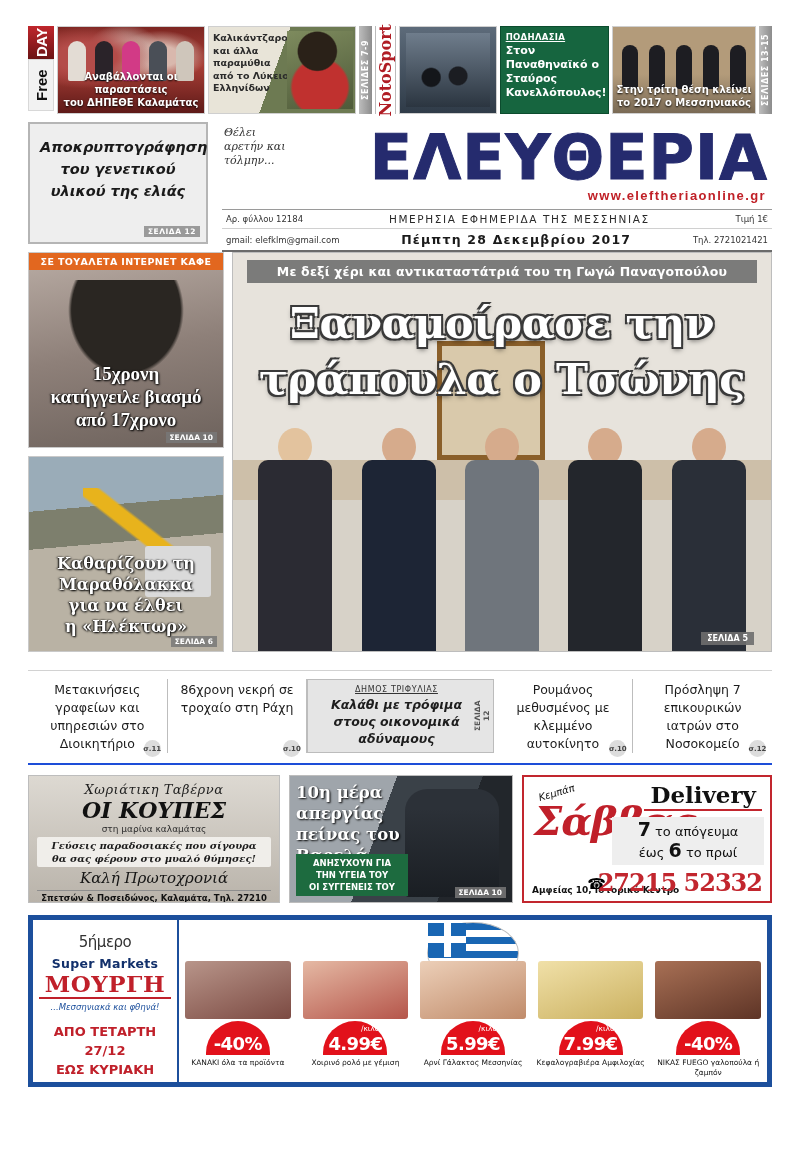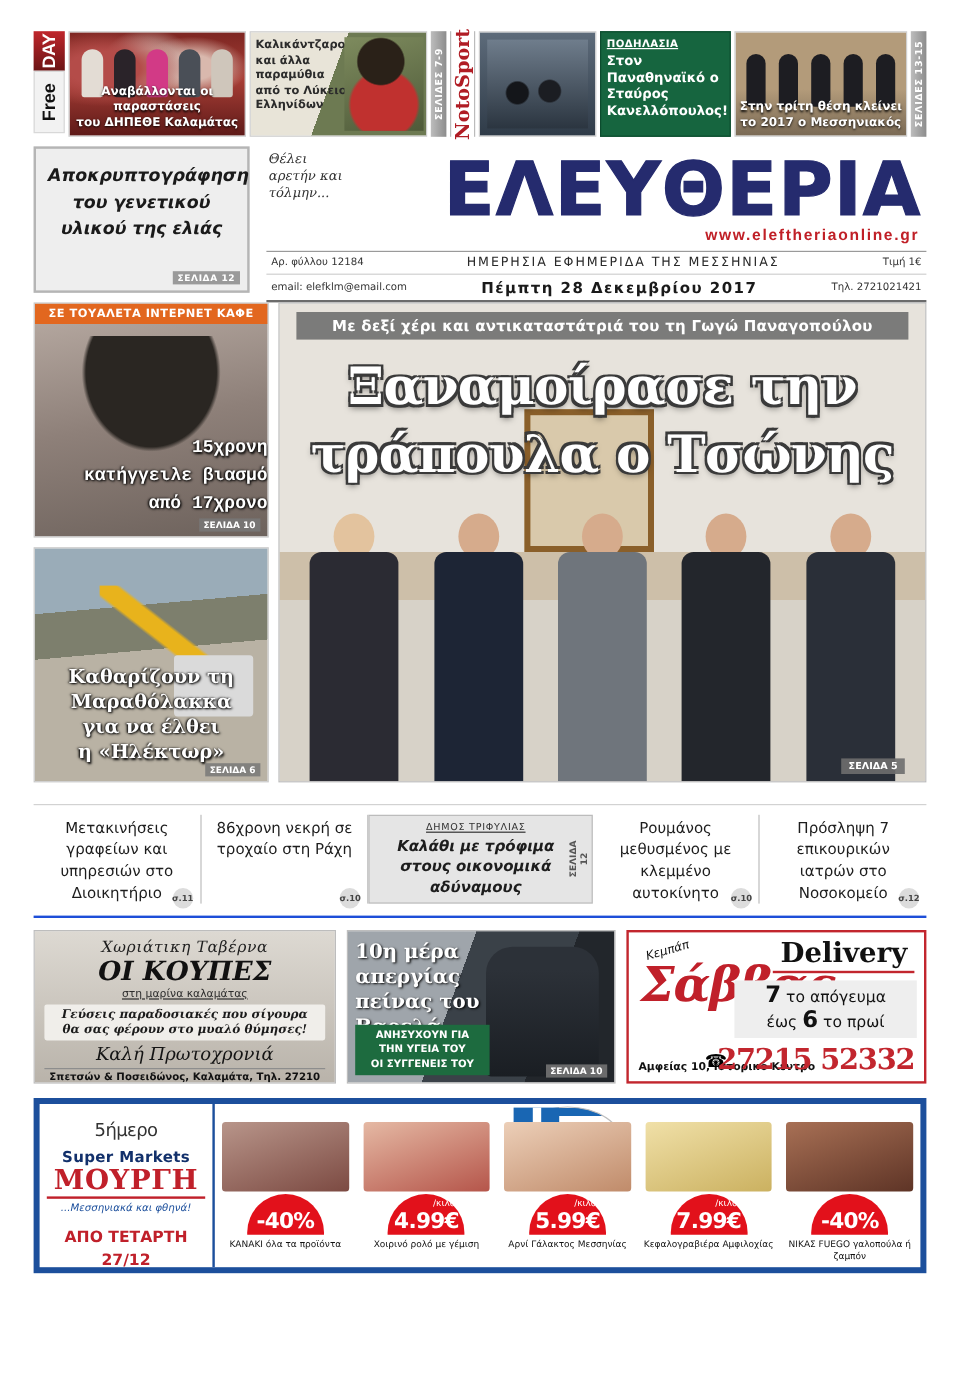--- a/index.html
+++ b/index.html
@@ -145,24 +145,24 @@
     position:absolute; left:18%; top:14%; width:64%; height:52%;
     background: radial-gradient(ellipse at 50% 30%, #2a2622 0 62%, transparent 66%);
   }
   .orangebar {
     position: absolute; top: 0; left: 0; right: 0; background: #e2671f;
     color: #fff; font-size: 9.5px; font-weight: bold; text-align: center;
     padding: 3px 2px; letter-spacing: .4px;
   }
   .story-head {
     position: absolute; left: 0; right: 0; bottom: 16px;
-    text-align: right; color: #fff; font-weight: bold;
-    font-size: 15px; line-height: 23px;
+    text-align: center; color: #fff; font-weight: bold;
+    font-size: 19px; line-height: 23px;
     text-shadow: 1px 1px 2px #000, -1px 0 2px #000;
-    font-family: Liberation Mono, monospace;
+    font-family: Liberation Serif, serif;
   }
   .story-dump { height: 196px; background: linear-gradient(175deg,#9aacb8 0 26%, #7d7f6d 26% 44%, #b9b2a4 44% 100%); }
   .story-dump .exc {
     position: absolute; right: 16%; top: 16%; width: 56%; height: 44%;
     background: linear-gradient(38deg, transparent 44%, #e8b31c 46% 56%, transparent 58%);
   }
   .story-dump .truck { position:absolute; right:6%; top:46%; width:34%; height:26%; background:#dadada; border-radius:3px; }
   .story-dump .head2 {
     position: absolute; left: 0; right: 0; bottom: 14px; text-align: center;
     color: #fff; font-weight: bold; font-size: 16px; line-height: 21px;
@@ -227,21 +227,21 @@
 
   
   .adsrow { display: flex; gap: 9px; margin-top: 10px; height: 128px; }
   .ad-taverna {
     width: 252px; border: 1px solid #bdbdbd; position: relative; overflow: hidden;
     background: linear-gradient(180deg,#ddd9d2,#b9b3aa);
     padding: 6px 8px; text-align: center;
   }
   .ad-taverna .t1 { font-family:"DejaVu Serif", serif; font-size: 13px; font-style: italic; color:#1f1f1f; letter-spacing:.5px;}
   .ad-taverna .t2 { font-family:"DejaVu Serif", serif; font-size: 22px; font-style: italic; font-weight: bold; color:#111; line-height:26px;}
-  .ad-taverna .t3 { font-size: 9px; color:#2c2c2c; margin-top:1px;text-decoration:underline; }
+  .ad-taverna .t3 { font-size: 9px; color:#2c2c2c; margin-top:1px; }
   .ad-taverna .t4 {
     background:#f0eeea; border-radius:2px; margin-top:3px; padding:2px 4px;
     font-family:"DejaVu Serif", serif; font-style:italic; font-weight:bold;
     font-size: 10px; line-height: 13px; color:#1b1b1b;
   }
   .ad-taverna .t5 { font-family:"DejaVu Serif", serif; font-style: italic; font-size: 15px; color:#141414; margin-top:2px; }
   .ad-taverna .t6 { font-size: 8.5px; font-weight:bold; color:#111; margin-top:3px; border-top:1px solid #8d8d8d; padding-top:2px;}
 
   .ad-strike {
     width: 224px; border: 1px solid #bdbdbd; position: relative; overflow: hidden;
@@ -285,21 +285,21 @@
   .ad-delivery .hours b { font-size: 19px; }
   .ad-delivery .phone {
     position:absolute; right: 8px; bottom: 4px;
     font-family:"DejaVu Serif", serif; font-weight: bold; font-size: 24px; color:#c2262e;
     letter-spacing: -1px;
   }
   .ad-delivery .phicon { position:absolute; right:164px; bottom:8px; font-size:15px; }
 
   
   .smad {
-    margin-top: 12px; height: 146px; border: 5px solid #1c4f9c; background: #fff;
+    margin-top: 12px; height: 172px; border: 5px solid #1c4f9c; background: #fff;
     display: flex; position: relative; overflow: hidden;
   }
   .sm-left { width: 146px; border-right: 2px solid #1c4f9c; padding: 8px 6px; text-align: center; }
   .sm-left .d5 { font-size: 21px; font-weight: bold; color: #1c4f9c; letter-spacing: -.5px; }
   .sm-left .d5 span { font-size: 15px; color:#333; font-weight: normal; }
   .sm-left .smk { font-size: 12.5px; font-weight: bold; color: #12306b; margin-top: 4px; letter-spacing:.3px;}
   .sm-left .brand {
     font-family:"DejaVu Serif","Liberation Serif",serif; font-weight: bold;
     font-size: 23px; color: #c0202a; letter-spacing: .5px; line-height: 26px;
     border-bottom: 2px solid #c0202a;
@@ -404,21 +404,21 @@
       <div class="motto">Θέλει αρετήν και τόλμην...</div>
       <div class="logo">ΕΛΕΥΘΕΡΙΑ</div>
       <div class="weburl">www.eleftheriaonline.gr</div>
 
       <div class="infobar">
         <span>Αρ. φύλλου 12184</span>
         <span class="mid">ΗΜΕΡΗΣΙΑ ΕΦΗΜΕΡΙΔΑ ΤΗΣ ΜΕΣΣΗΝΙΑΣ</span>
         <span>Τιμή 1€</span>
       </div>
       <div class="infobar2">
-        <span>email: elefklm@email.com</span>
+        <span>gmail: elefklm@gmail.com</span>
         <span class="mid">Πέμπτη 28 Δεκεμβρίου 2017</span>
         <span>Τηλ. 2721021421</span>
       </div>
     </div>
   </div>
 
   <div class="content">
 
     <div class="col-left">
       <div class="story story-rape">

